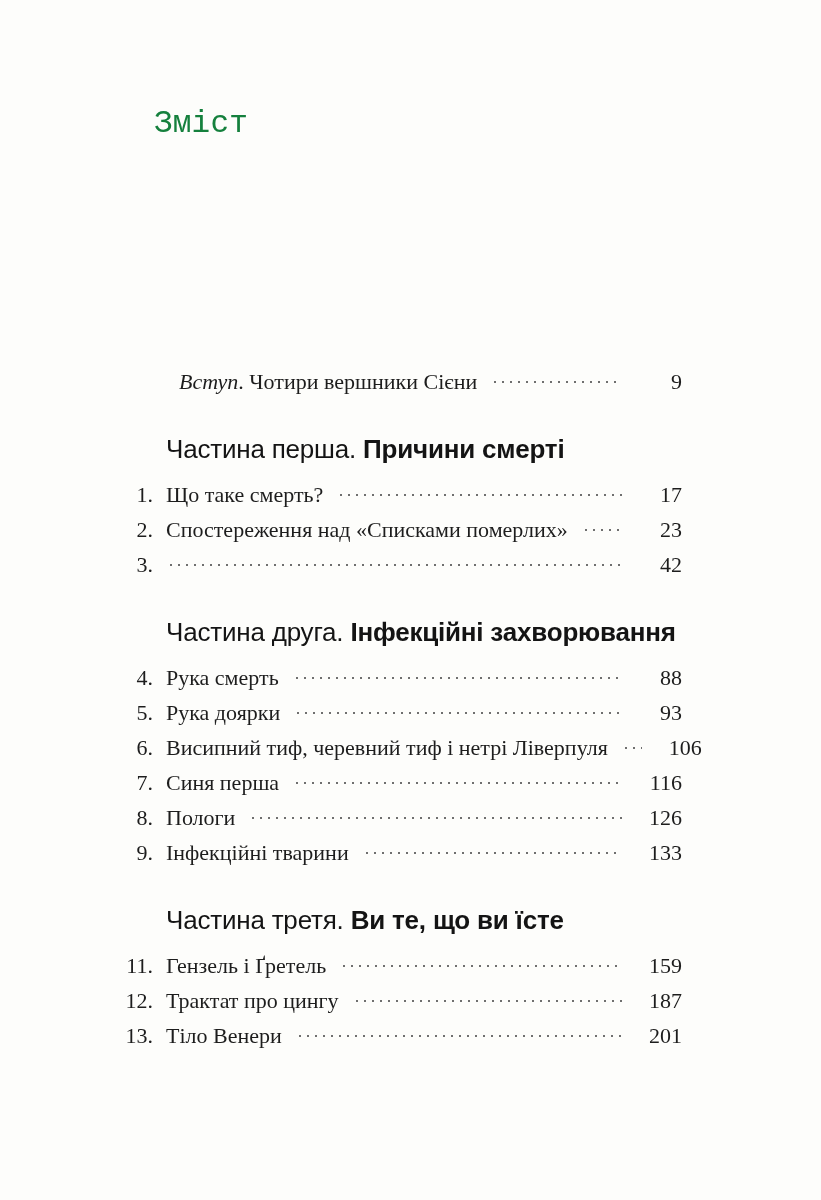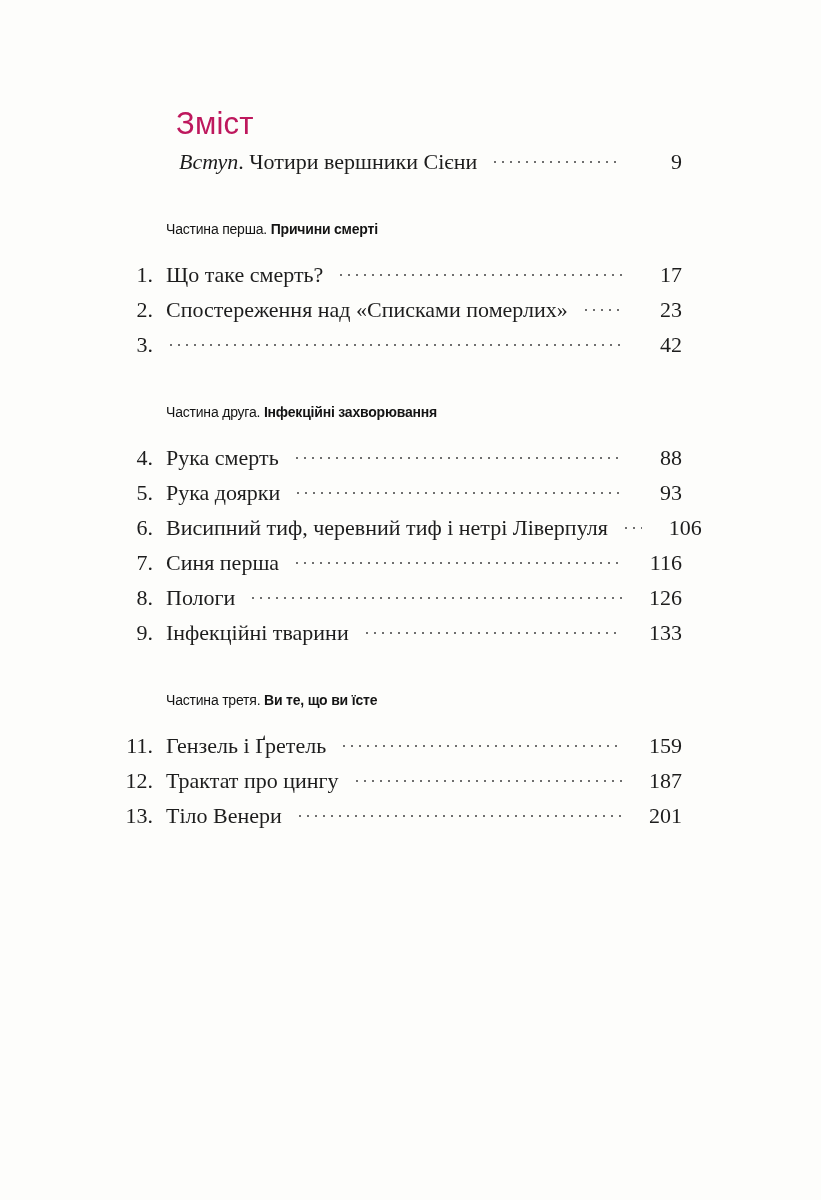--- a/index.html
+++ b/index.html
@@ -12,27 +12,27 @@
     overflow: hidden;
     color: #1b1b1b;
   }
   .content {
     position: absolute;
     left: 120px;
     top: 0;
     width: 562px;
   }
   .book-title {
-    margin: 104px 0 0 56px;
-    font-family: Liberation Sans, sans-serif;
+    margin: 104px 0 0 34px;
+    font-family: Liberation Mono, monospace;
     font-size: 31px;
     line-height: 40px;
     font-weight: 500;
     letter-spacing: 0.2px;
-    color: #be185d;
+    color: #15803d;
   }
   .toc {
     font-family: "Liberation Serif", serif;
     font-size: 22px;
     color: #1d1d1d;
     font-feature-settings: "onum" 1;
   }
   .row {
     display: flex;
     height: 35px;
@@ -59,28 +59,28 @@
     background-image: radial-gradient(circle, #6f6f6f 1.15px, rgba(0,0,0,0) 1.55px);
     background-size: 8px 8px;
     background-repeat: repeat-x;
     background-position: 0 center;
   }
   .row .pnum {
     width: 48px;
     text-align: right;
     flex: none;
   }
-  .intro-row { }
+  .intro-row { margin-top: 220px; }
   .intro-label { font-style: italic; }
   .section { margin-top: 33px; }
   .section-heading {
     padding-left: 46px;
     line-height: 35px;
     font-family: "Liberation Sans", sans-serif;
-    font-size: 14px;
+    font-size: 26px;
     letter-spacing: -0.2px;
     color: #141414;
     white-space: nowrap;
   }
   .section-heading .bold { font-weight: bold; }
   .entries { margin-top: 10px; }
 </style>
 </head>
 <body>
 

